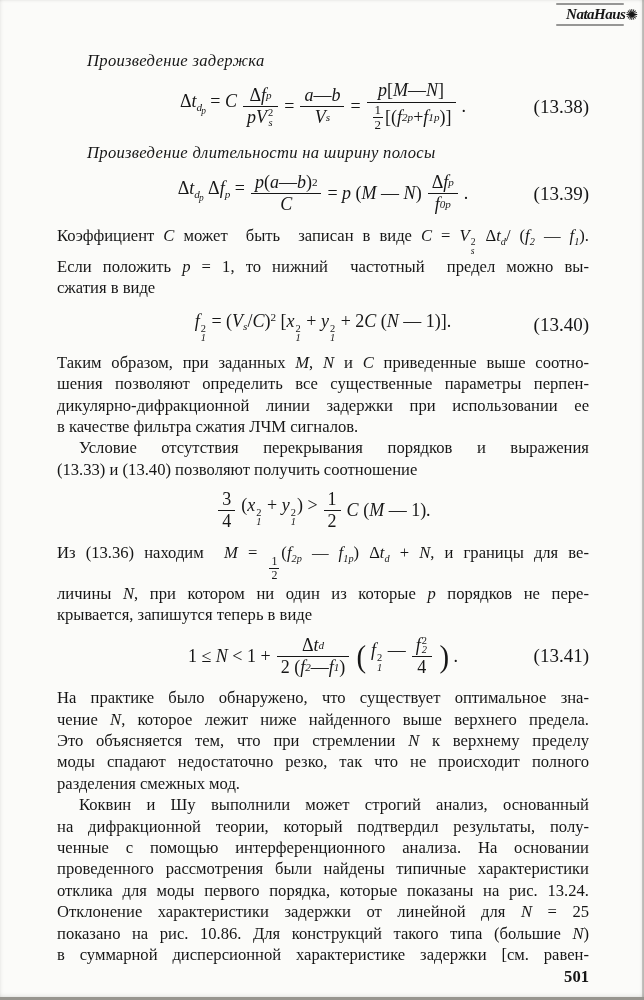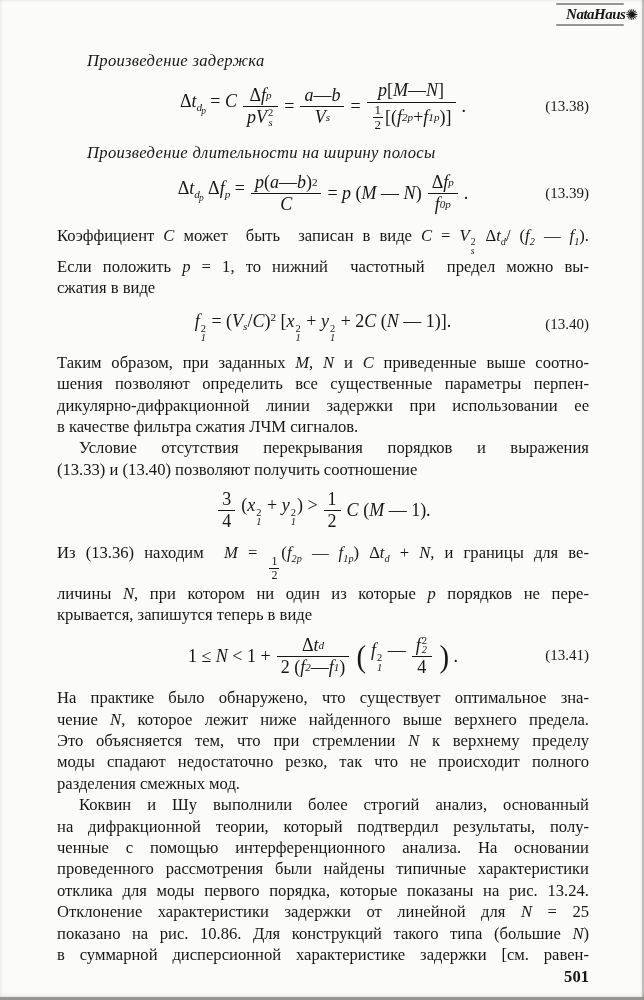--- a/index.html
+++ b/index.html
@@ -44,21 +44,21 @@
 
   .f{display:inline-flex;flex-direction:column;font-size:.72em;line-height:1.12;
      text-align:center;vertical-align:-.62em;margin:0 2px;}
   .f .t{border-bottom:1px solid #161616;padding:0 2px;}
   .f .b{padding:0 2px;}
 
   
   .eq{position:relative;margin:9px 0;min-height:26px;display:flex;align-items:center;justify-content:center;
       font-size:18px;}
   .eqbody{display:inline-flex;align-items:center;gap:3px;}
-  .eqnum{position:absolute;right:0px;top:50%;transform:translateY(-50%);font-size:15px;font-style:normal;}
+  .eqnum{position:absolute;right:0px;top:50%;transform:translateY(-50%);font-size:19px;font-style:normal;}
   .F{display:inline-flex;flex-direction:column;text-align:center;line-height:1.18;margin:0 3px;}
   .F > .t{border-bottom:1.2px solid #161616;padding:0 4px;display:flex;align-items:center;justify-content:center;}
   .F > .b{padding:0 4px;display:flex;align-items:center;justify-content:center;}
   .bigparen{font-size:32px;font-weight:300;transform:scaleX(.9);margin:0 1px;line-height:0;}
 
   .pagenum{text-align:right;font-weight:bold;margin-top:1px;font-size:16.6px;}
 </style>
 </head>
 <body>
 
@@ -267,21 +267,21 @@
     </span>
     <span class="eqnum">(13.41)</span>
   </div>
 
   <div>
       <div class="line"><span class="r-n">На практике было обнаружено, что существует оптимальное зна-</span></div>
       <div class="line"><span class="r-n">чение </span><span class="r-i">N</span><span class="r-n">, которое лежит ниже найденного выше верхнего предела.</span></div>
       <div class="line"><span class="r-n">Это объясняется тем, что при стремлении </span><span class="r-i">N</span><span class="r-n"> к верхнему пределу</span></div>
       <div class="line"><span class="r-n">моды спадают недостаточно резко, так что не происходит полного</span></div>
       <div class="line noj"><span class="r-n">разделения смежных мод.</span></div>
-      <div class="line"><span class="ind"></span><span class="r-n">Коквин и Шу выполнили более строгий анализ, основанный</span></div>
+      <div class="line"><span class="ind"></span><span class="r-n">Коквин и Шу выполнили может строгий анализ, основанный</span></div>
       <div class="line"><span class="r-n">на дифракционной теории, который подтвердил результаты, полу-</span></div>
       <div class="line"><span class="r-n">ченные с помощью интерференционного анализа. На основании</span></div>
       <div class="line"><span class="r-n">проведенного рассмотрения были найдены типичные характеристики</span></div>
       <div class="line"><span class="r-n">отклика для моды первого порядка, которые показаны на рис. 13.24.</span></div>
       <div class="line"><span class="r-n">Отклонение характеристики задержки от линейной для </span><span class="r-i">N</span><span class="r-n"> = 25</span></div>
       <div class="line"><span class="r-n">показано на рис. 10.86. Для конструкций такого типа (большие </span><span class="r-i">N</span><span class="r-n">)</span></div>
       <div class="line"><span class="r-n">в суммарной дисперсионной характеристике задержки [см. равен-</span></div>
     </div>
 
   <div class="pagenum">501</div>

